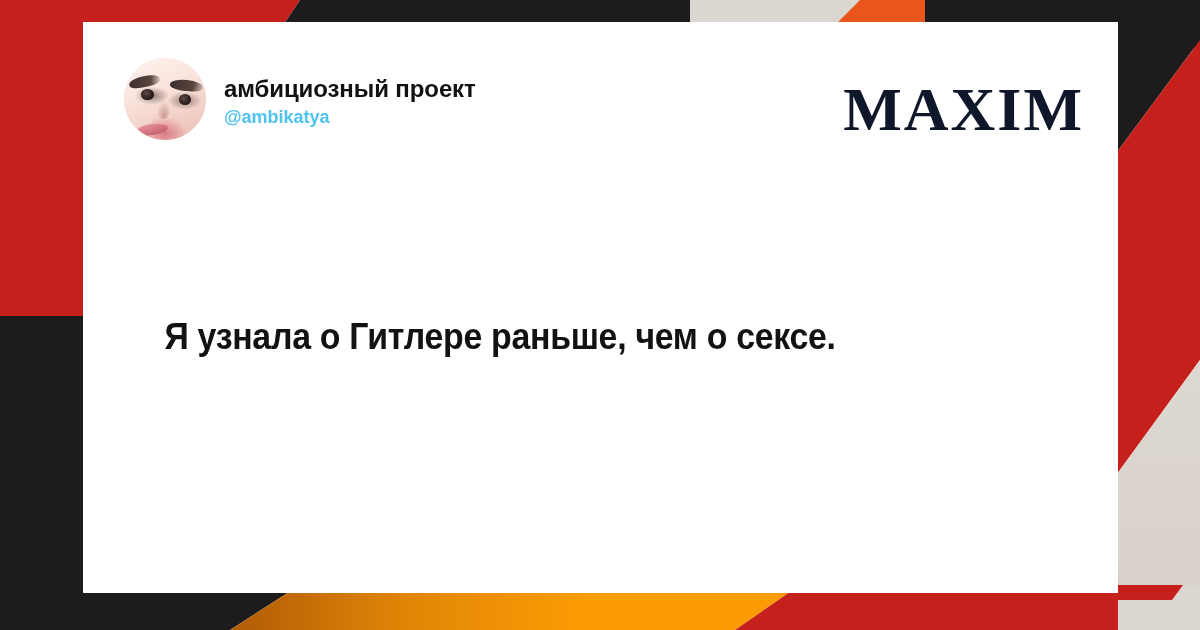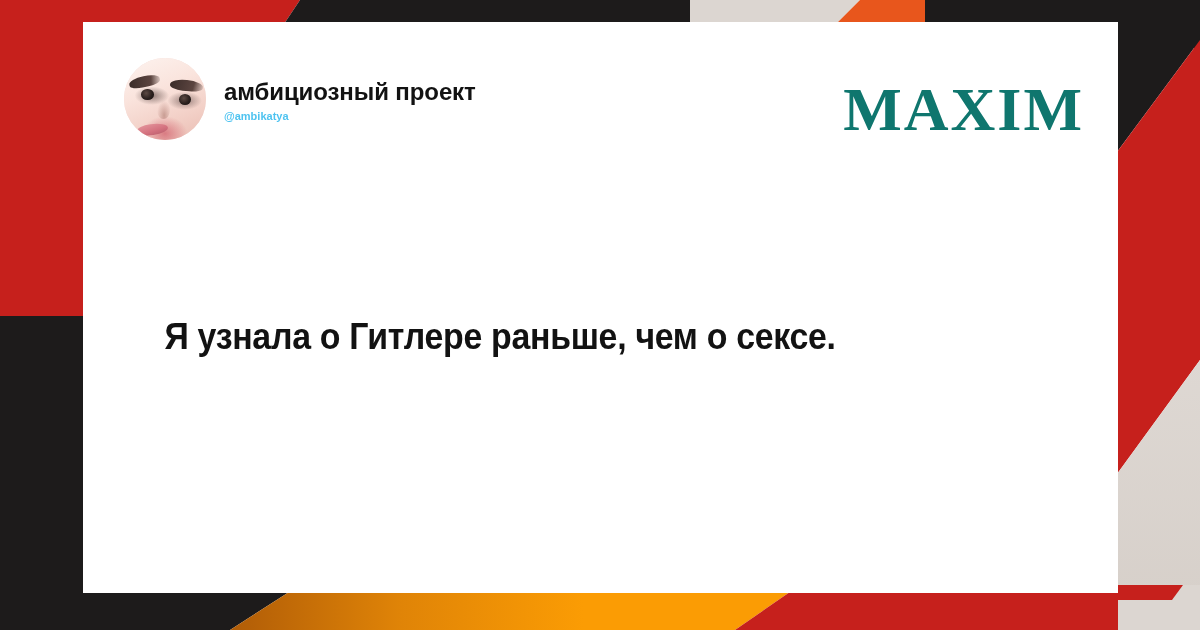--- a/index.html
+++ b/index.html
@@ -141,32 +141,32 @@
   }
   #display-name {
     font-size: 24px;
     font-weight: 700;
     color: #121212;
     letter-spacing: -0.1px;
     line-height: 1;
     white-space: nowrap;
   }
   #handle {
-    font-size: 11px;
+    font-size: 18px;
     font-weight: 700;
     color: #4ec3f0;
     line-height: 1;
     white-space: nowrap;
   }
 
   #brand-logo {
     font-family: "Liberation Serif", serif;
     font-size: 62px;
     font-weight: 700;
-    color: #0f766e;
+    color: #0f172a;
     letter-spacing: 2px;
     line-height: 1;
     white-space: nowrap;
     padding-top: 20px;
   }
 
   
   #quote-wrap {
     position: absolute;
     left: 0;

